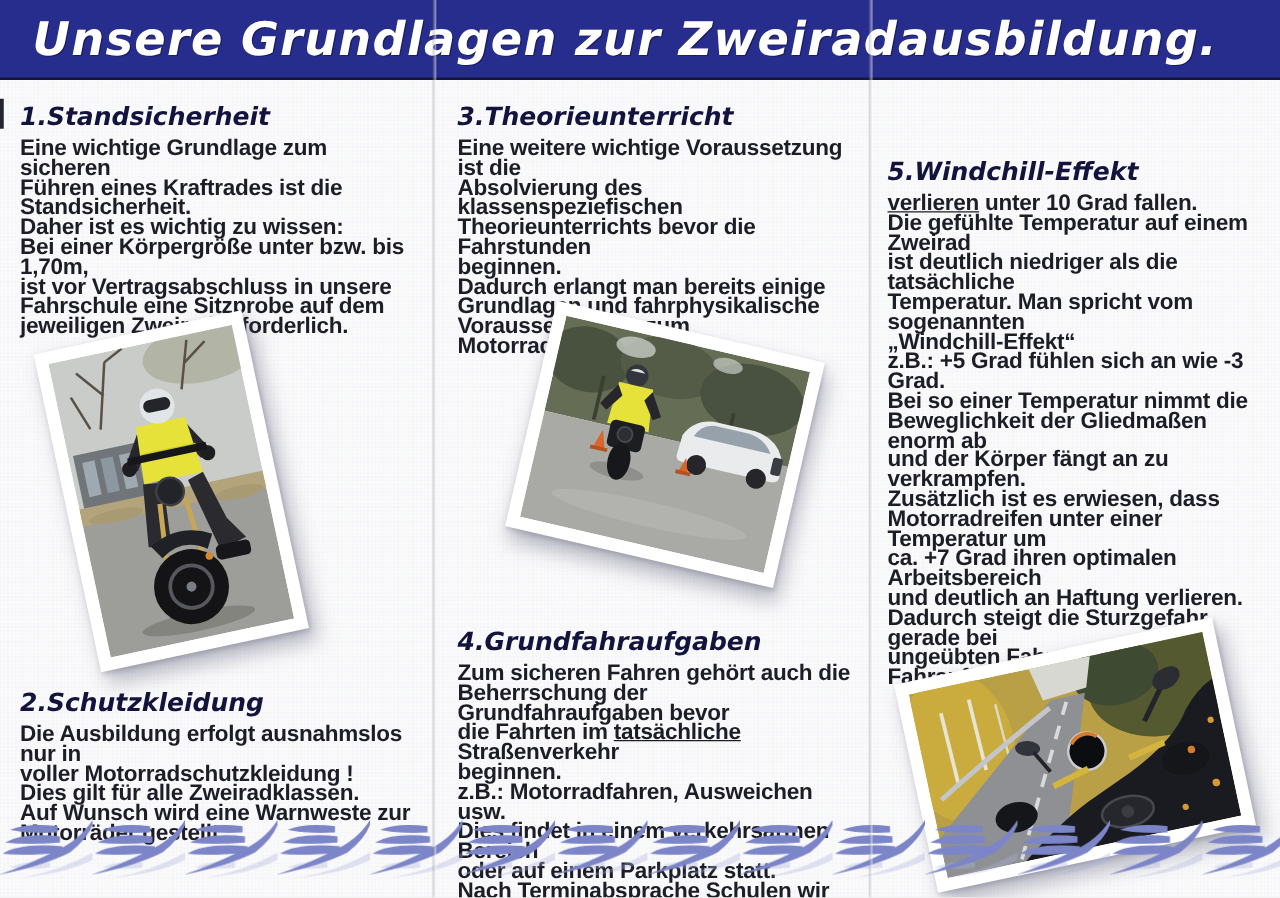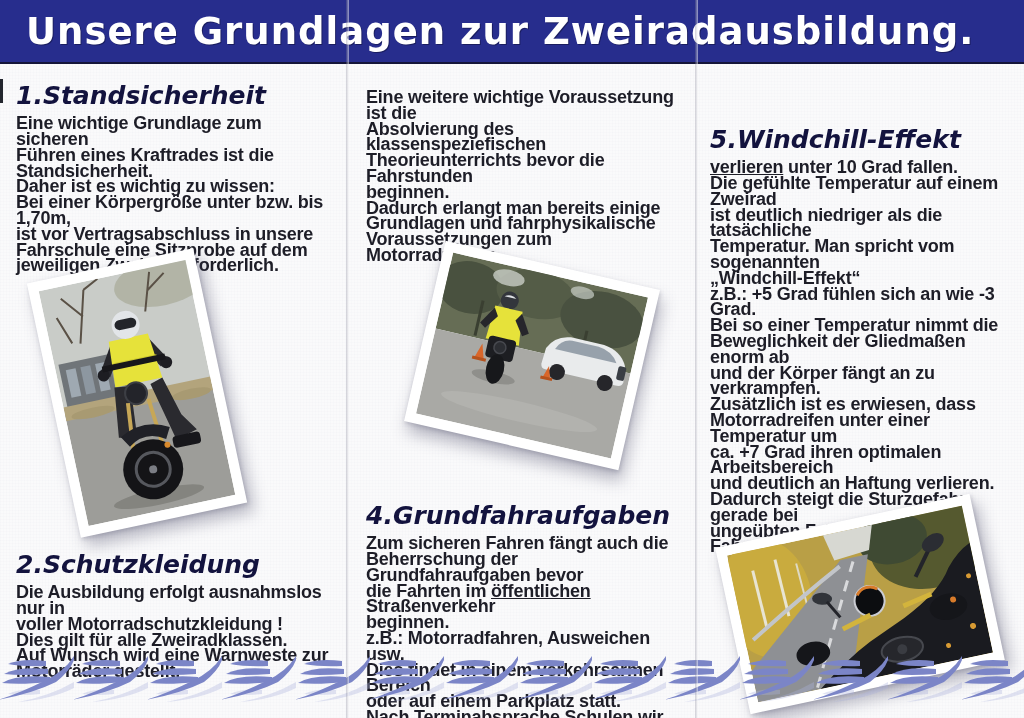--- a/index.html
+++ b/index.html
@@ -12,34 +12,34 @@
     font-family:"Liberation Sans", sans-serif;
   }
   
   .banner{
     position:absolute;left:0;top:0;width:1024px;height:62px;
     background:#272d8d;border-bottom:2px solid #15153a;
     display:flex;align-items:center;
   }
   .banner-title{
     color:#ffffff;font-family:"DejaVu Sans", sans-serif;
-    font-weight:bold;font-size:37px;letter-spacing:1px;
+    font-style:italic;font-weight:bold;font-size:37px;letter-spacing:1px;
     padding-left:26px;white-space:nowrap;
     text-shadow:1px 1px 0 rgba(10,10,40,.45);
   }
   
   .fold{position:absolute;top:0;width:3px;height:718px;z-index:6;
     background:linear-gradient(to right, rgba(90,90,115,.28), rgba(255,255,255,.55));}
   .scan-mark{position:absolute;left:0;top:79px;width:3px;height:24px;background:#23262e;z-index:7;}
   
   .panel{position:absolute;top:63px;height:655px;}
   .sec{position:absolute;left:0;right:0;}
   .sec h2{
     margin:0;color:#13133e;font-family:"DejaVu Sans", sans-serif;
-    font-style:italic;font-weight:bold;font-size:25px;letter-spacing:0;line-height:1.05;
+    font-style:italic;font-weight:bold;font-size:20px;letter-spacing:0;line-height:1.05;
     white-space:nowrap;
   }
   .body{
     margin:7px 0 0 0;color:#1d1d27;font-weight:bold;font-size:18px;
     line-height:15.8px;letter-spacing:-0.2px;white-space:pre-line;
   }
   .u{text-decoration:underline;}
   
   .photo-card{
     position:absolute;background:#ffffff;padding:10px;
@@ -127,20 +127,21 @@
 Dies gilt für alle Zweiradklassen.
 Auf Wunsch wird eine Warnweste zur
 Motorräder gestellt.</span></p>
     </div>
   </div>
 
   <div class="fold" style="left:346px;"></div>
 
   <div class="panel" style="left:366px;width:318px;">
     <div class="sec" style="top:20px;">
+      <h2>3.Theorieunterricht</h2>
       <p class="body"><span>Eine weitere wichtige Voraussetzung ist die
 Absolvierung des klassenspeziefischen
 Theorieunterrichts bevor die Fahrstunden
 beginnen.
 Dadurch erlangt man bereits einige
 Grundlagen und fahrphysikalische
 Voraussetzungen zum Motorradfahren.</span></p>
     </div>
 
     <div class="photo-card rot-cw13" style="left:56px;top:200px;">
@@ -179,23 +180,23 @@
           <path d="M44,98 L49,82 L54,98 Z" fill="#d9662a"></path>
           <rect x="42" y="96" width="14" height="3" fill="#b5521d"></rect>
           <path d="M115,102 L119,89 L123,102 Z" fill="#d9662a"></path>
           <rect x="113" y="100" width="12" height="3" fill="#b5521d"></rect>
         </g>
       </svg>
     </div>
 
     <div class="sec" style="top:440px;">
       <h2>4.Grundfahraufgaben</h2>
-      <p class="body"><span>Zum sicheren Fahren fängt auch die
+      <p class="body"><span>Zum sicheren Fahren gehört auch die
 Beherrschung der Grundfahraufgaben bevor
-die Fahrten im </span><span class="u">öffentlichen</span><span> Straßenverkehr
+die Fahrten im </span><span class="u">tatsächliche</span><span> Straßenverkehr
 beginnen.
 z.B.: Motorradfahren, Ausweichen usw.
 Dies findet in einem verkehrsarmen Bereich
 oder auf einem Parkplatz statt.
 Nach Terminabsprache Schulen wir auch
 „BIKE to BIKE“.</span></p>
     </div>
   </div>
 
   <div class="fold" style="left:695px;"></div>

